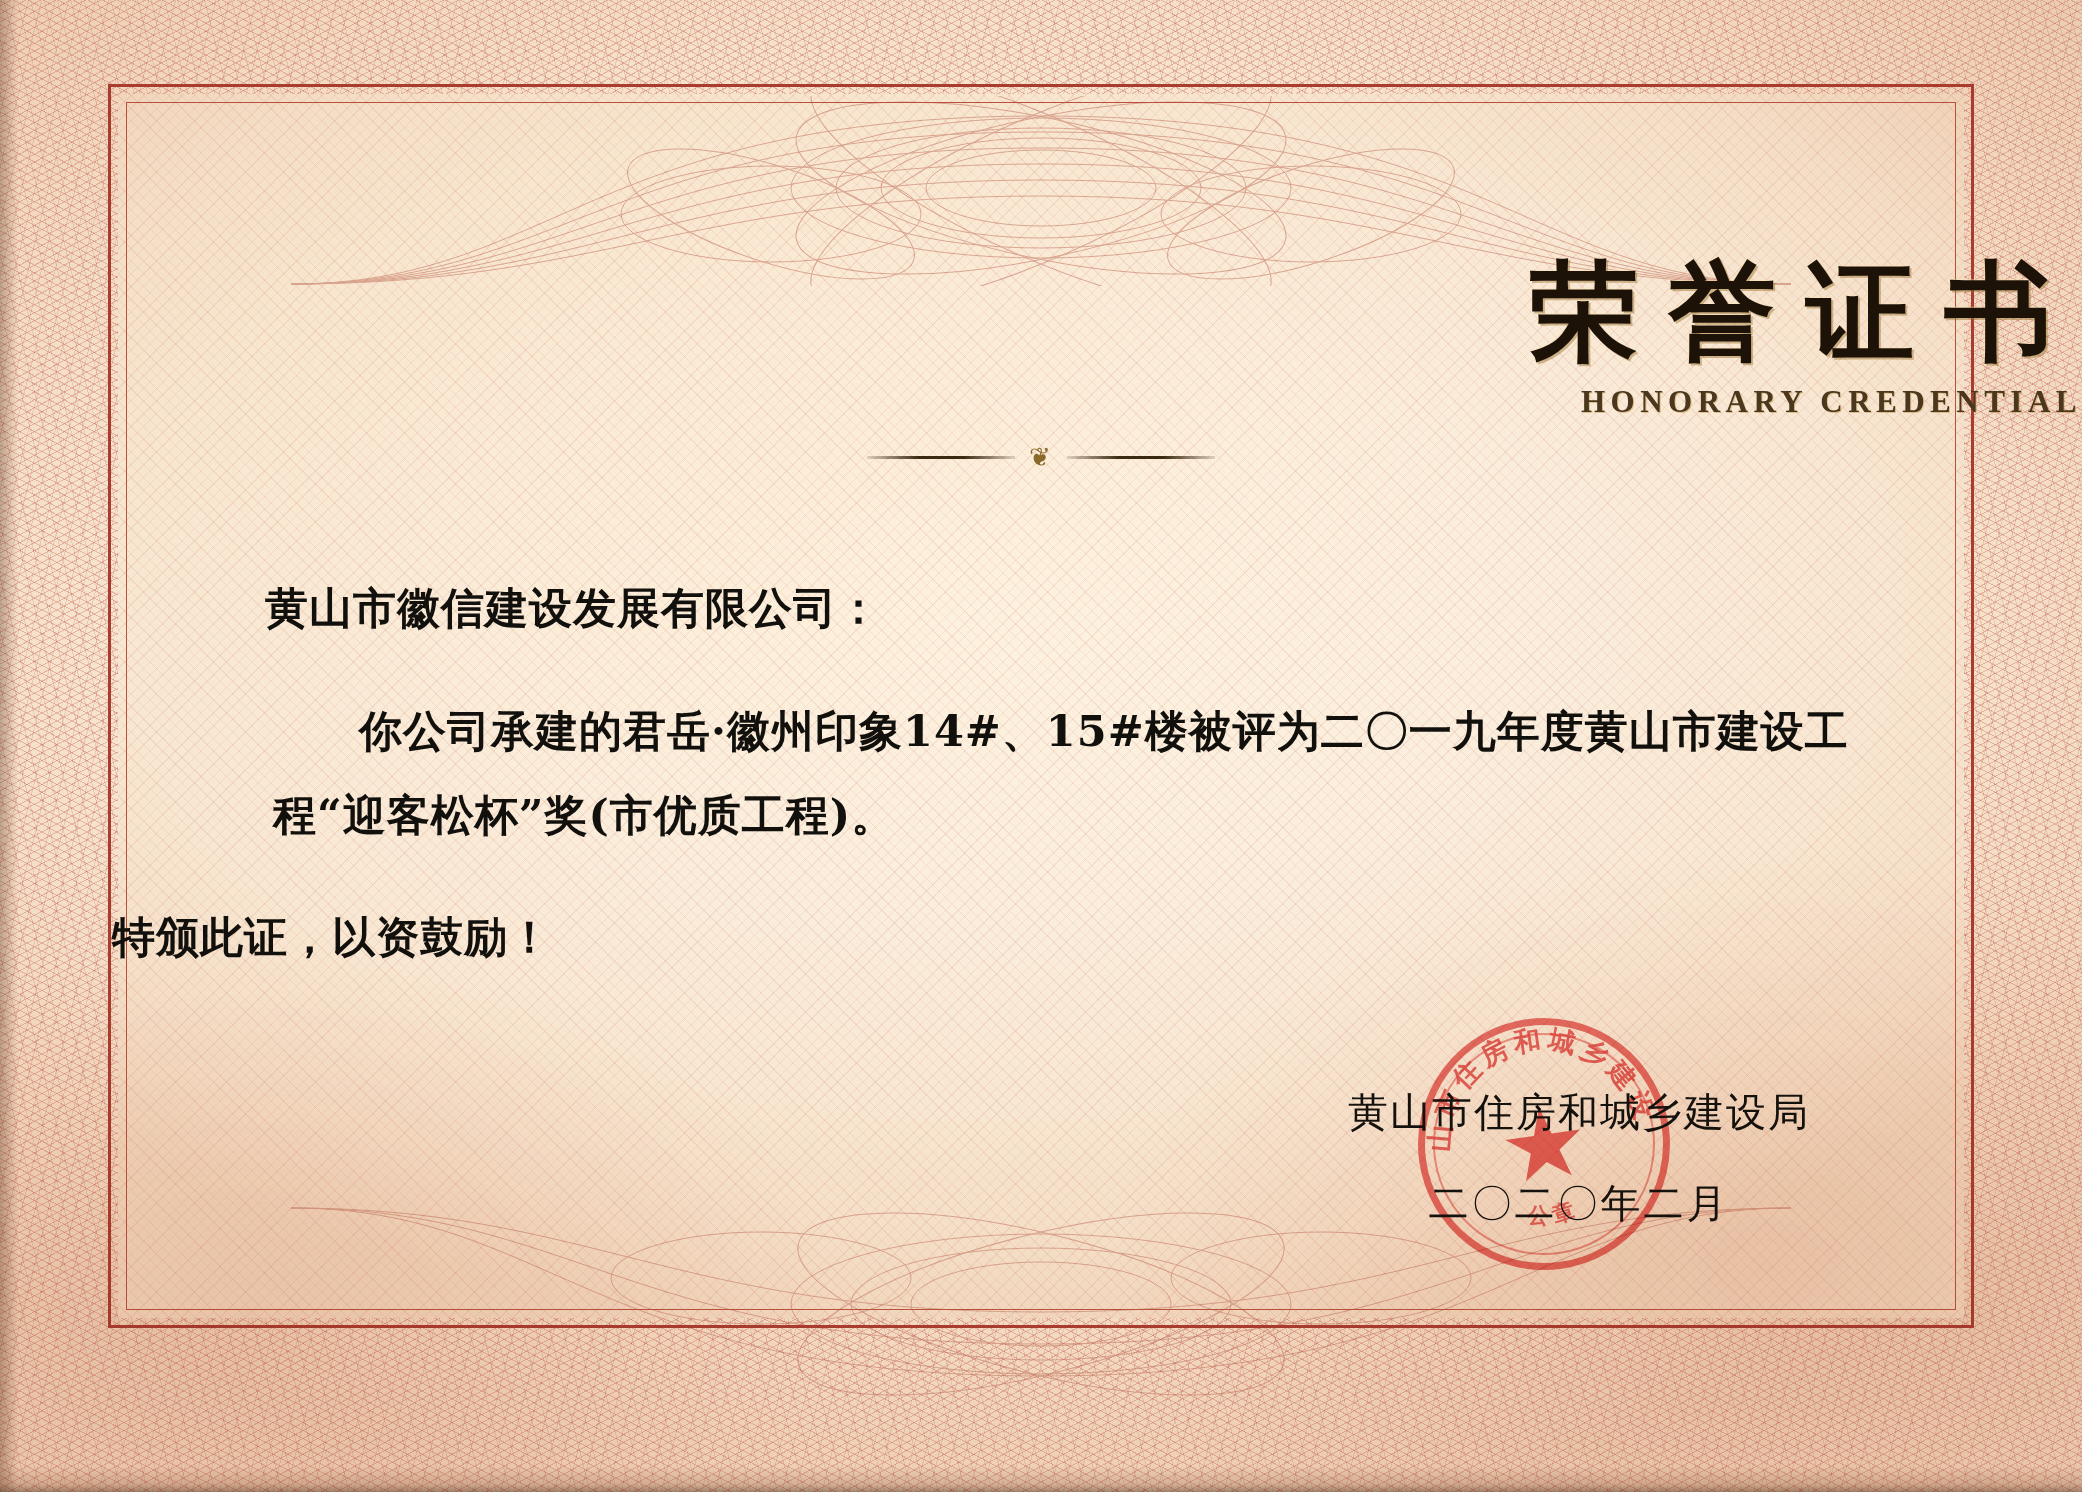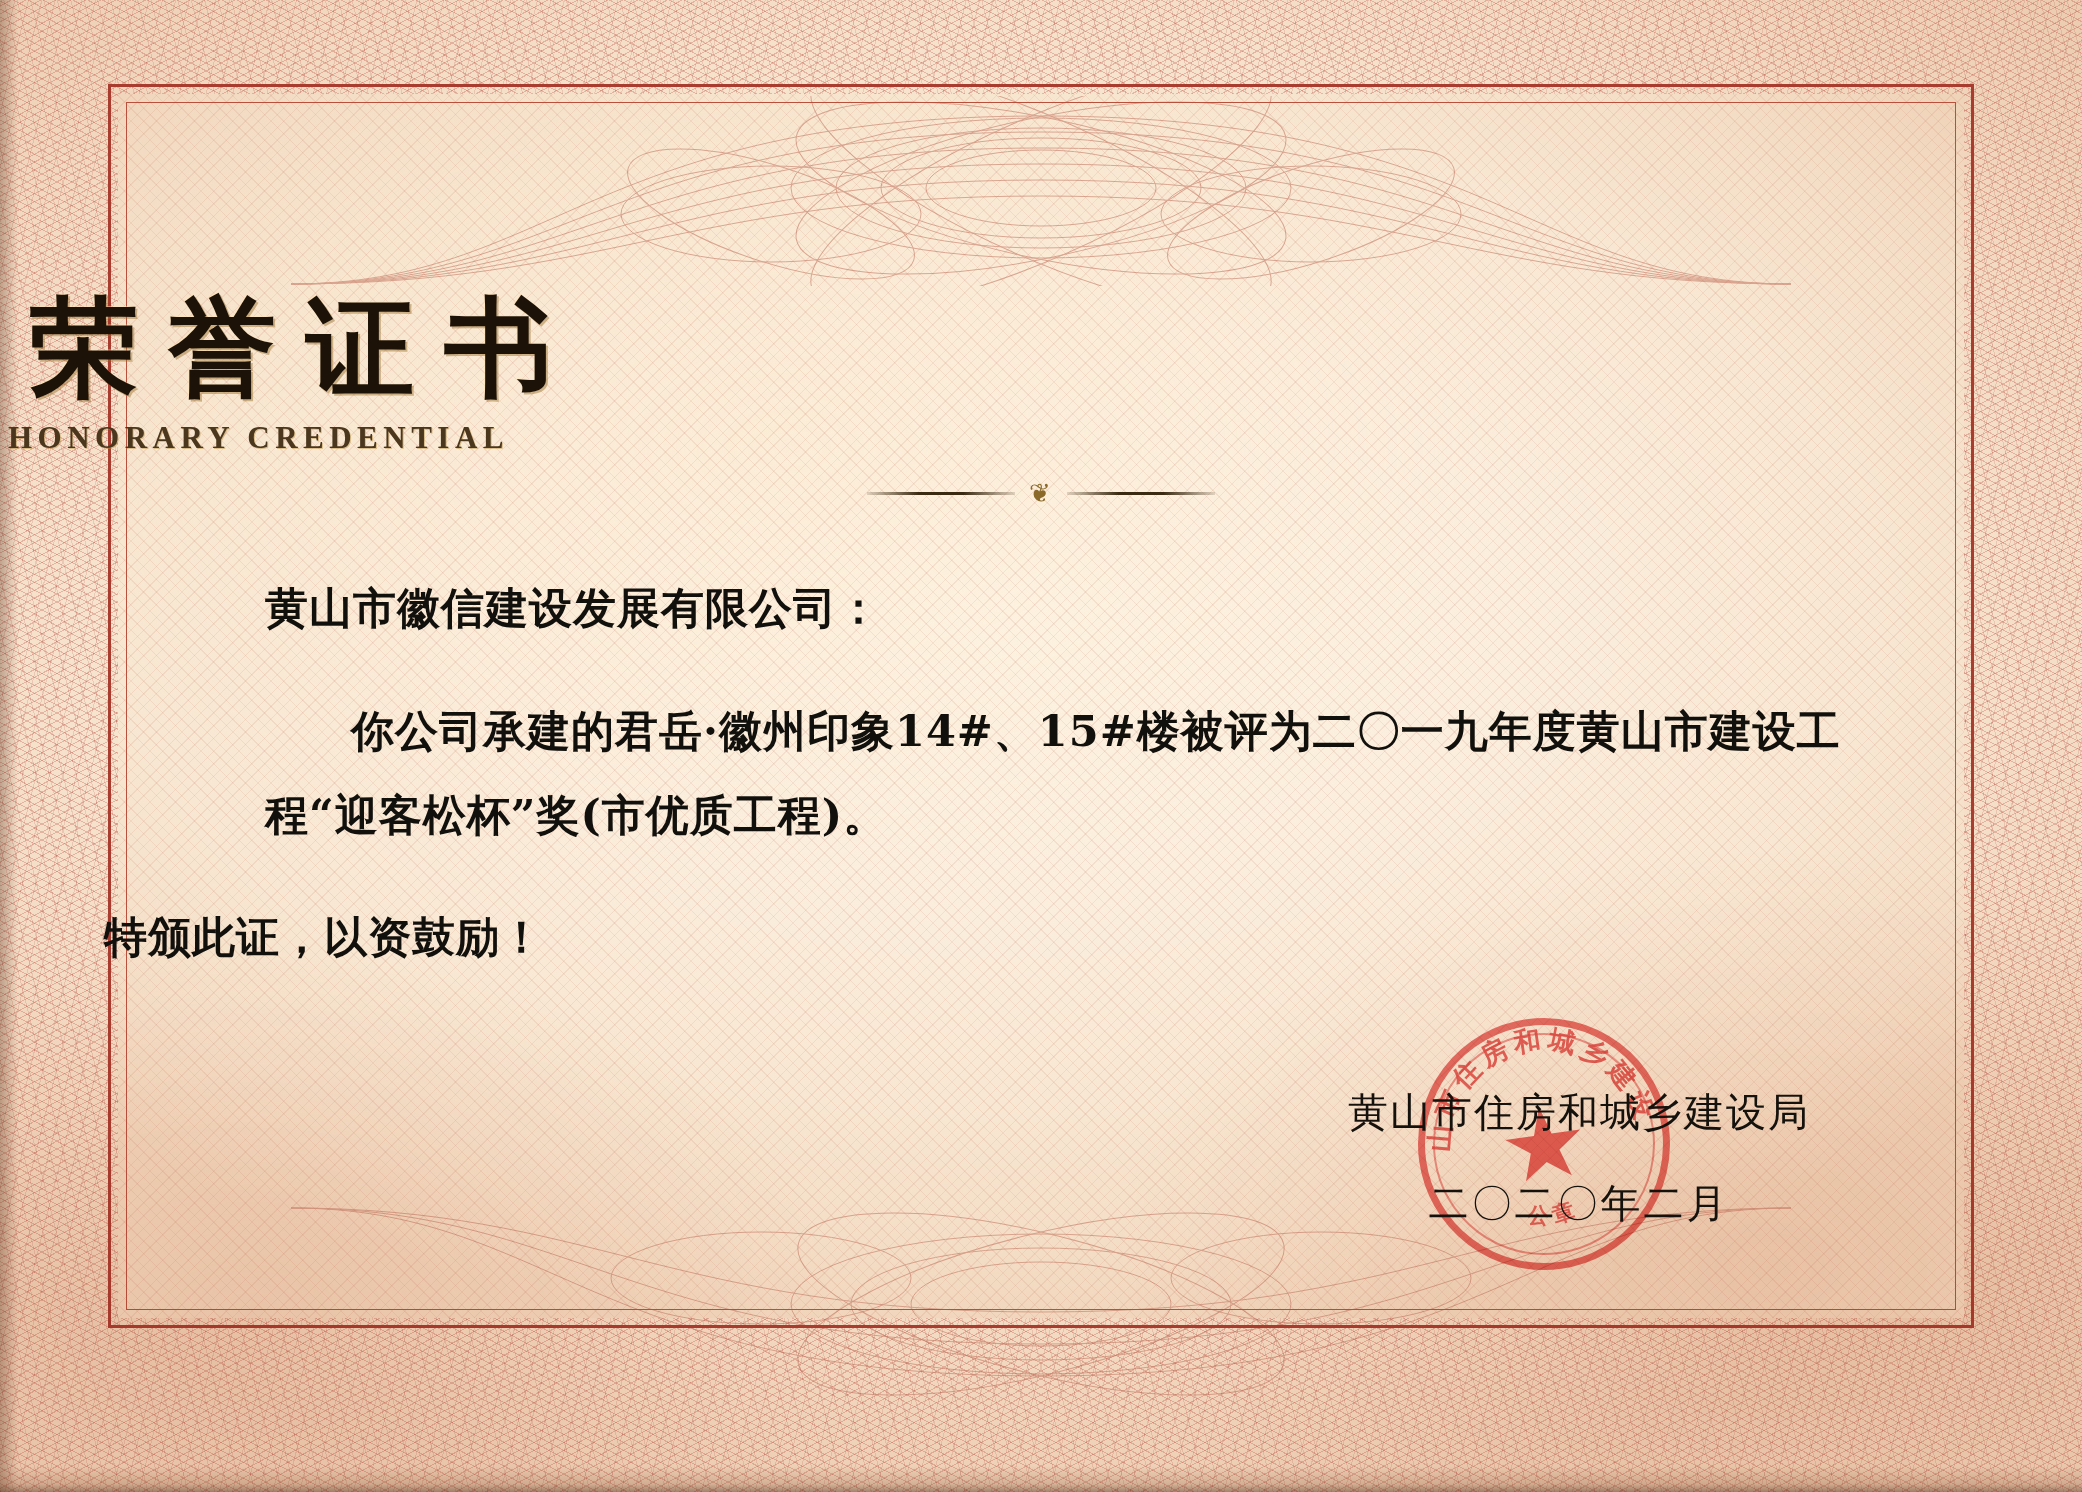--- a/index.html
+++ b/index.html
@@ -88,22 +88,21 @@
     width: 1830px; height: 1208px;
     border: 1.5px solid #b9503c;
     box-sizing: border-box;
   }
 
   
   .title-wrap {
     position: absolute;
     left: 0; right: 0;
     top: 255px;
-    text-align: left;
-    margin-top: 36px;
+    text-align: right;
   }
   .cert-title {
     font-family: "DejaVu Serif", "Liberation Serif", serif;
     font-weight: 700;
     font-size: 108px;
     letter-spacing: 30px;
     color: #1d1208;
     text-shadow:
       2px 2px 0 rgba(150,110,40,0.45),
       -1px -1px 0 rgba(255,230,180,0.5);
@@ -147,21 +146,21 @@
   }
   .addressee {
     margin: 0 0 0 265px;
     font-family: "DejaVu Serif", "Liberation Serif", serif;
     font-size: 43px;
     font-weight: 700;
     color: #12100c;
     letter-spacing: 1px;
   }
   .para {
-    margin: 52px 0 0 0;
+    margin: 52px 0 0 8px;
     padding: 0 210px 0 265px;
     font-family: "DejaVu Serif", "Liberation Serif", serif;
     font-size: 43px;
     font-weight: 700;
     color: #12100c;
     line-height: 1.95;
     text-indent: 86px;
     letter-spacing: 1px;
   }
   .para.short { margin-top: 38px; padding-left: 18px; }

